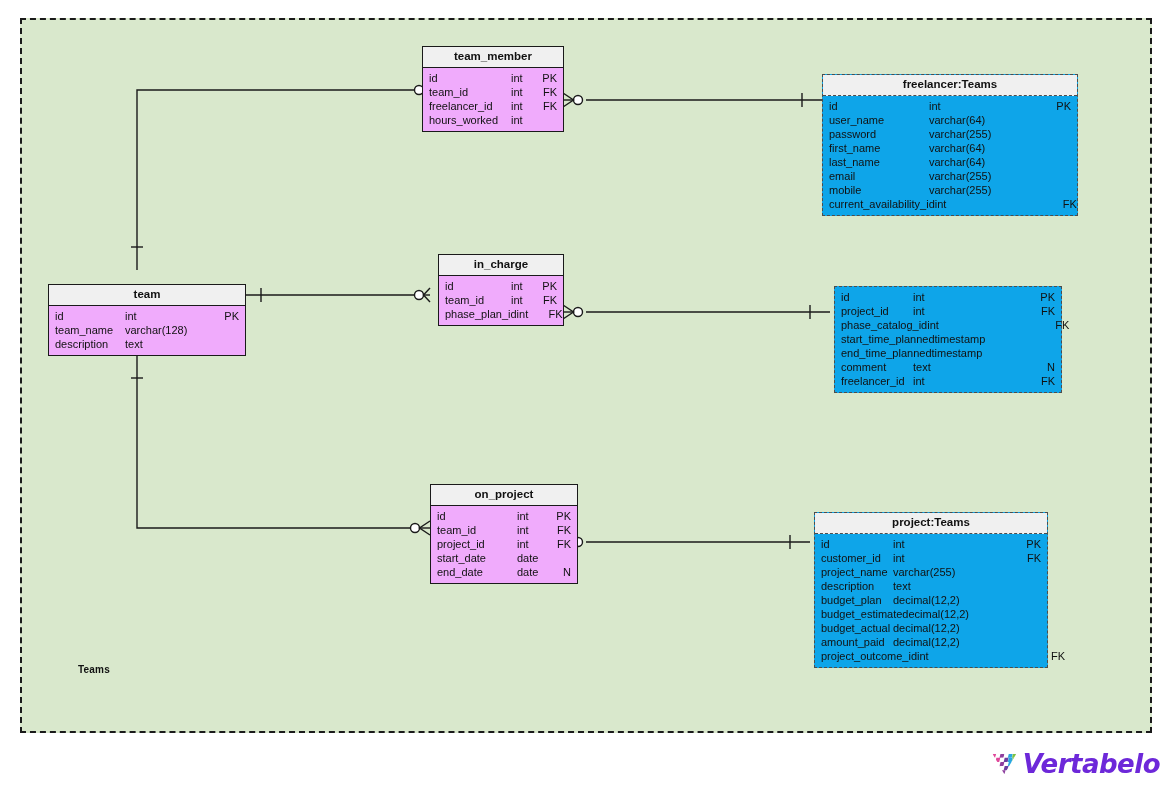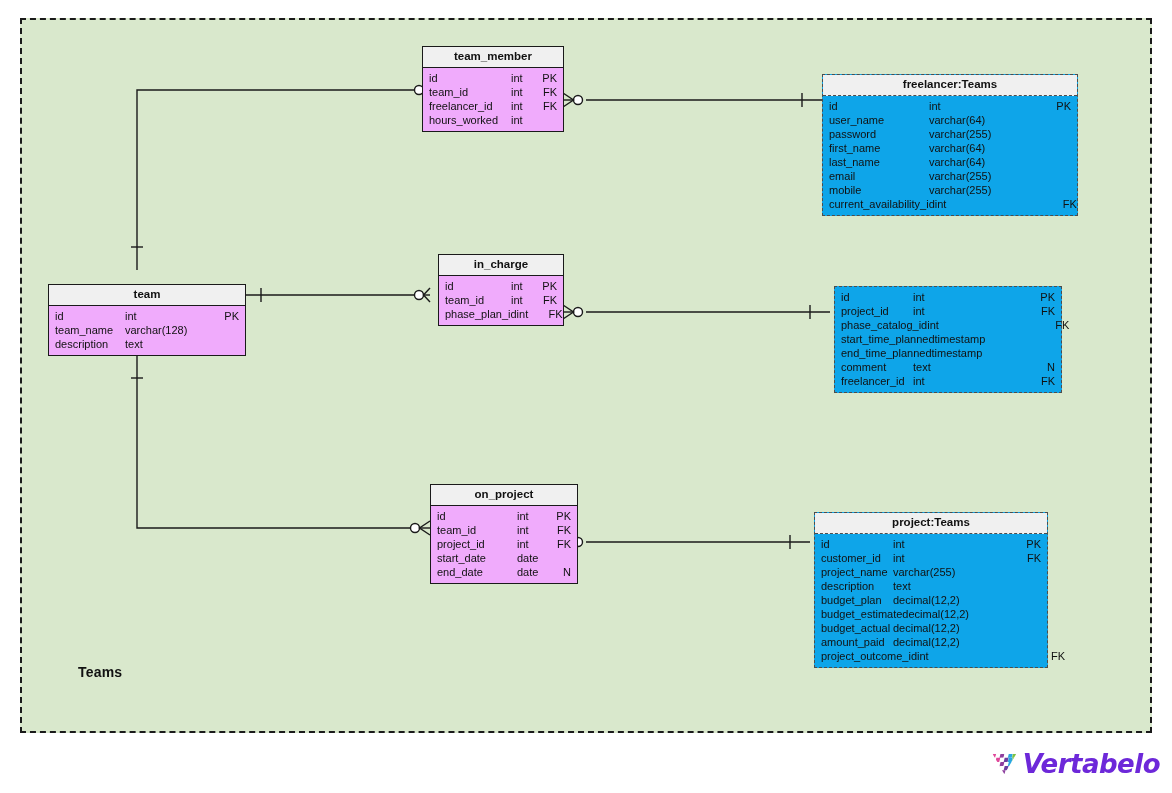--- a/index.html
+++ b/index.html
@@ -24,21 +24,21 @@
     width: 1132px;
     height: 715px;
     background: #d9e8cc;
     border: 2px dashed #1a1a1a;
     box-sizing: border-box;
   }
   #subject-area-label {
     position: absolute;
     left: 78px;
     top: 664px;
-    font-size: 14px;
+    font-size: 10px;
     font-weight: bold;
     color: #111111;
     letter-spacing: 0.2px;
   }
   
   #connectors {
     position: absolute;
     left: 0;
     top: 0;
     width: 1172px;

